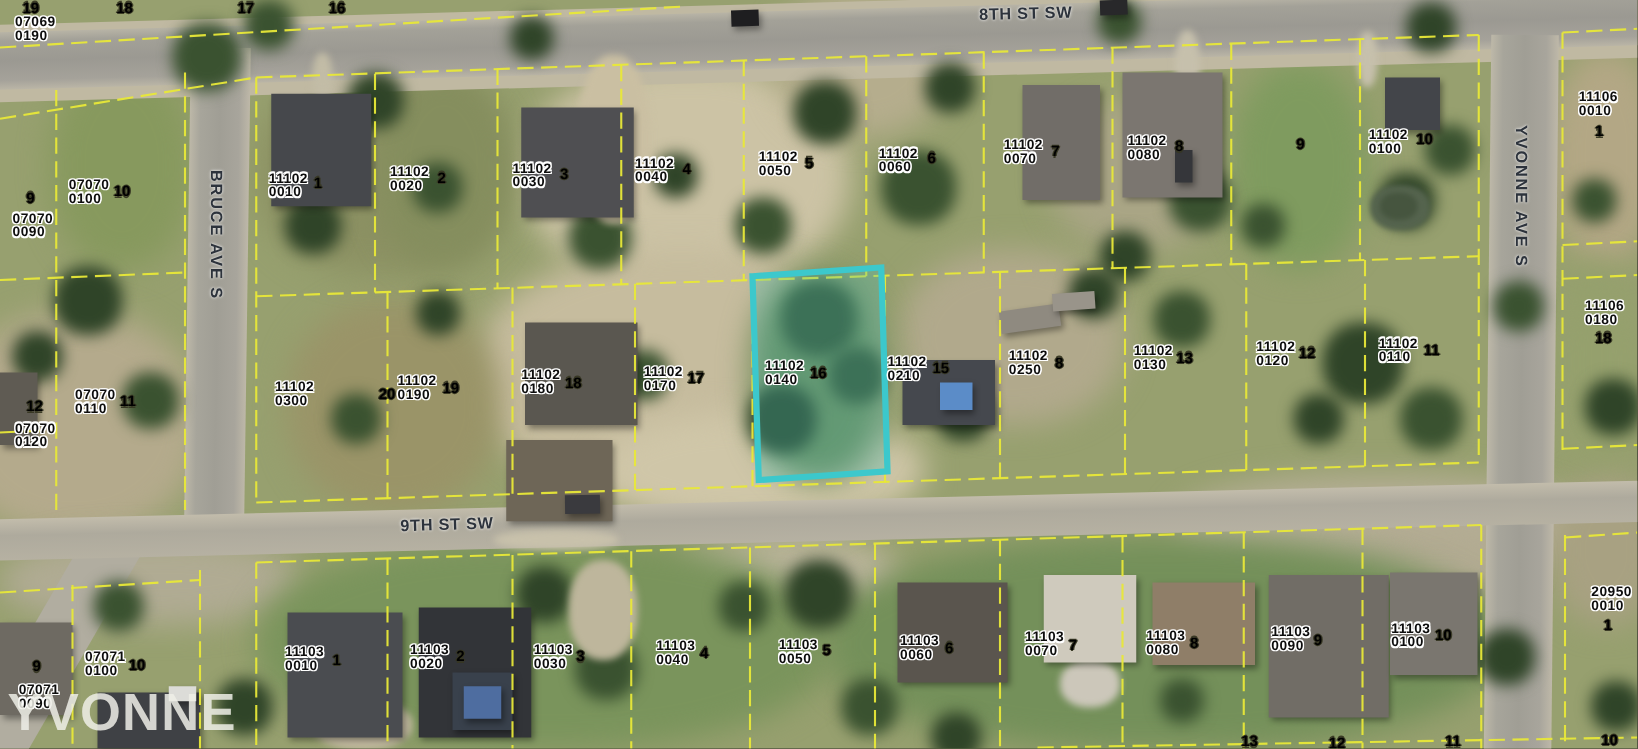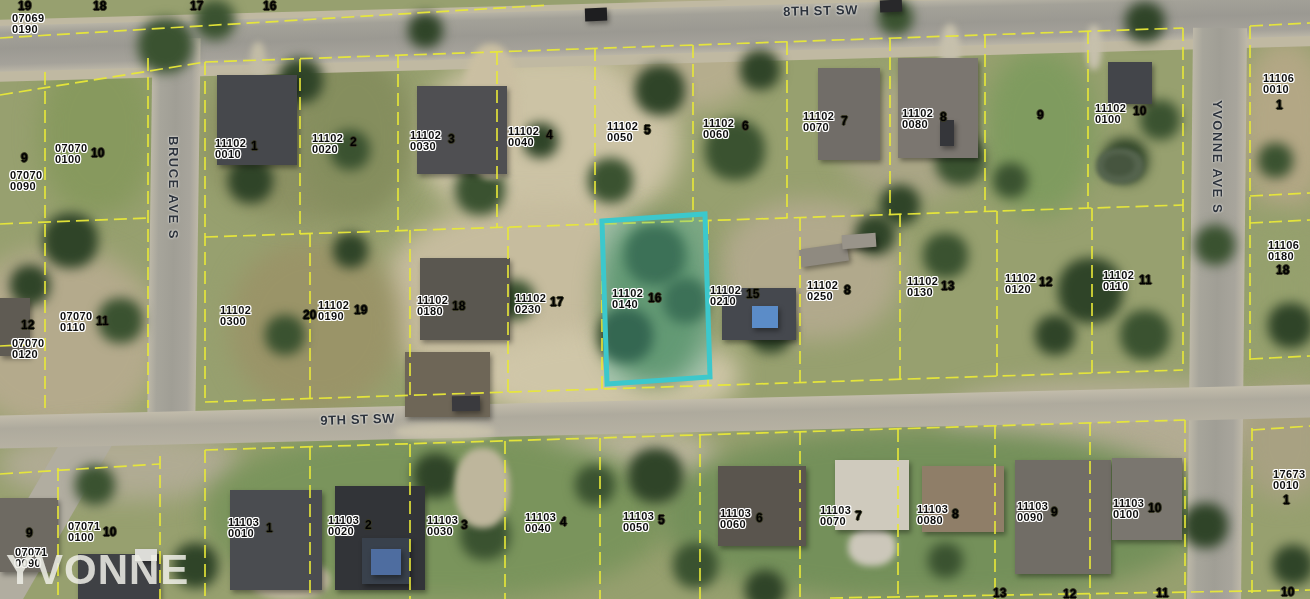--- a/index.html
+++ b/index.html
@@ -311,21 +311,21 @@
         <span class="parcel-label" style="left: 318px; top: 300px;">
           <span>11102</span>
           <span>0190</span>
         </span>
         <span class="parcel-label" style="left: 417px; top: 295px;">
           <span>11102</span>
           <span>0180</span>
         </span>
         <span class="parcel-label" style="left: 515px; top: 293px;">
           <span>11102</span>
-          <span>0230</span>
+          <span>0170</span>
         </span>
         <span class="parcel-label" style="left: 612px; top: 288px;">
           <span>11102</span>
           <span>0140</span>
         </span>
         <span class="parcel-label" style="left: 710px; top: 285px;">
           <span>11102</span>
           <span>0210</span>
         </span>
         <span class="parcel-label" style="left: 807px; top: 280px;">
@@ -382,21 +382,21 @@
         </span>
         <span class="parcel-label" style="left: 1017px; top: 501px;">
           <span>11103</span>
           <span>0090</span>
         </span>
         <span class="parcel-label" style="left: 1113px; top: 498px;">
           <span>11103</span>
           <span>0100</span>
         </span>
         <span class="parcel-label" style="left: 1273px; top: 469px;">
-          <span>17673</span>
+          <span>20950</span>
           <span>0010</span>
         </span>
       </div>
     <div>
 
     <span class="lot-number" style="left: 21px; top: 152px;">9</span>
         <span class="lot-number" style="left: 91px; top: 147px;">10</span>
         <span class="lot-number" style="left: 251px; top: 140px;">1</span>
         <span class="lot-number" style="left: 350px; top: 136px;">2</span>
         <span class="lot-number" style="left: 448px; top: 133px;">3</span>

